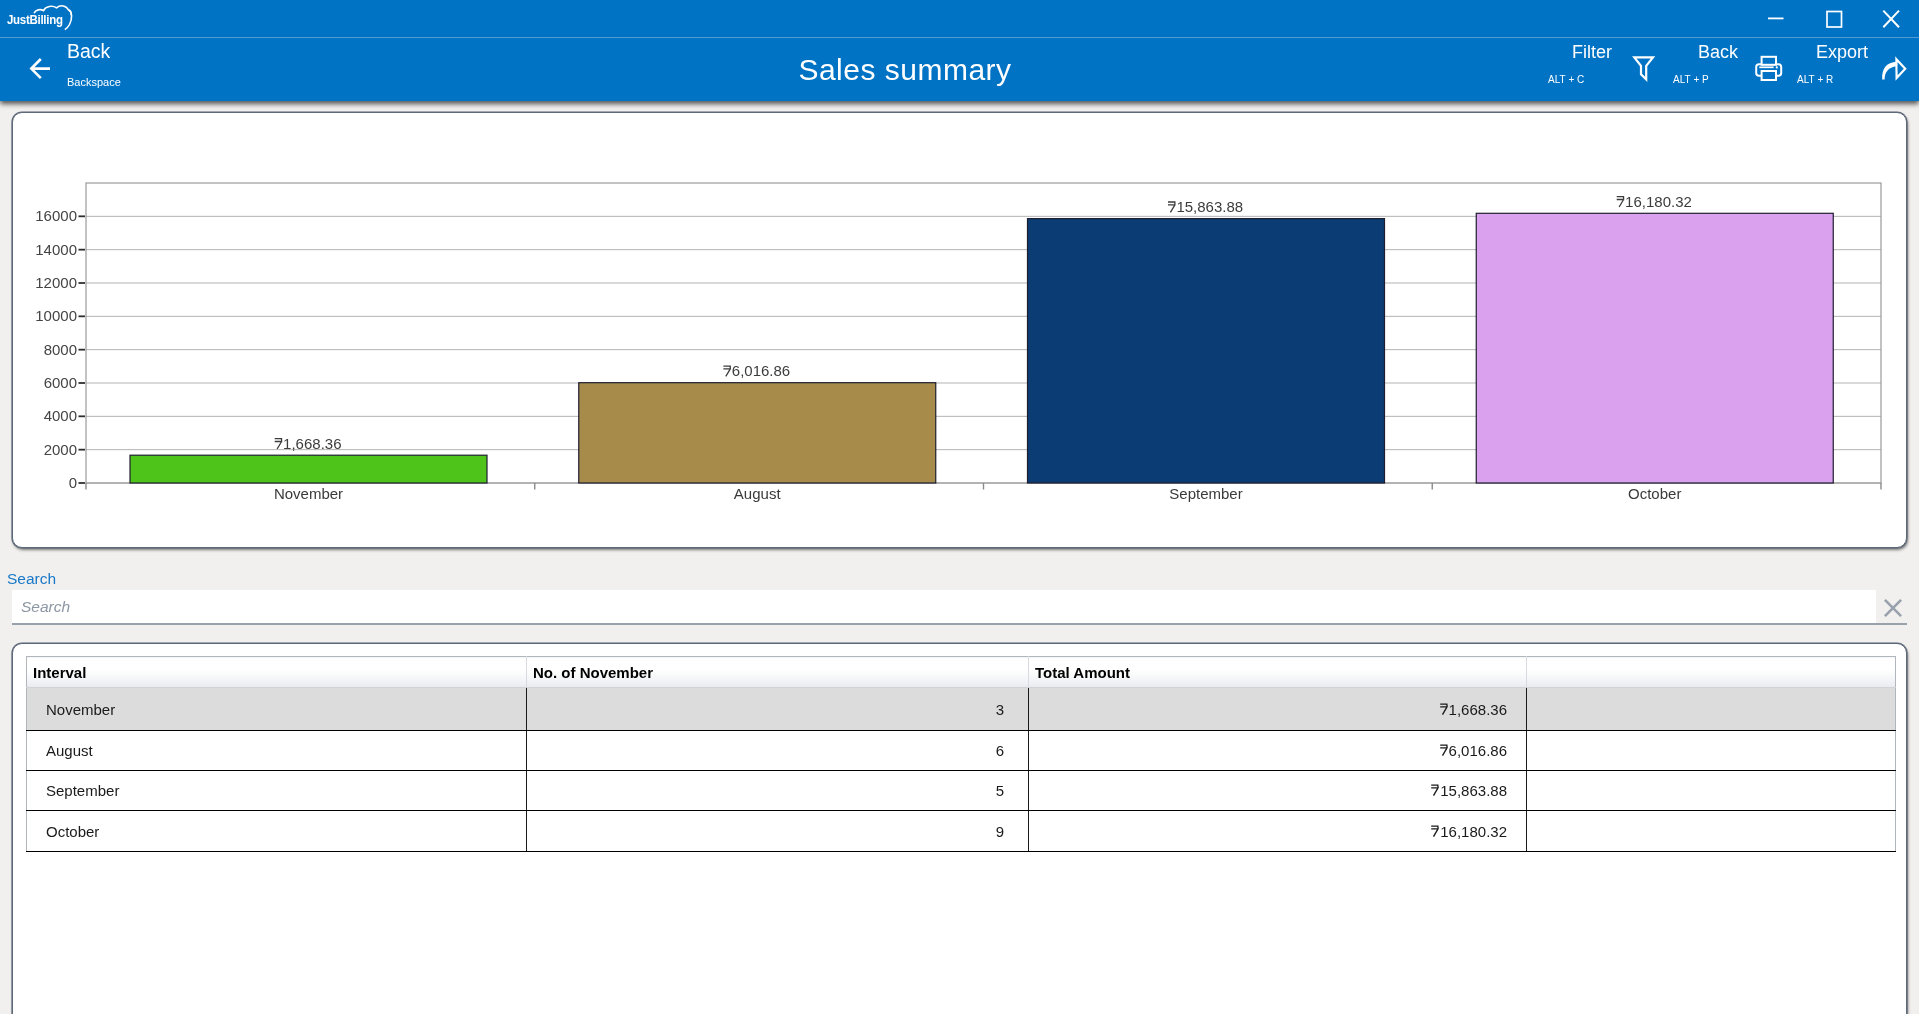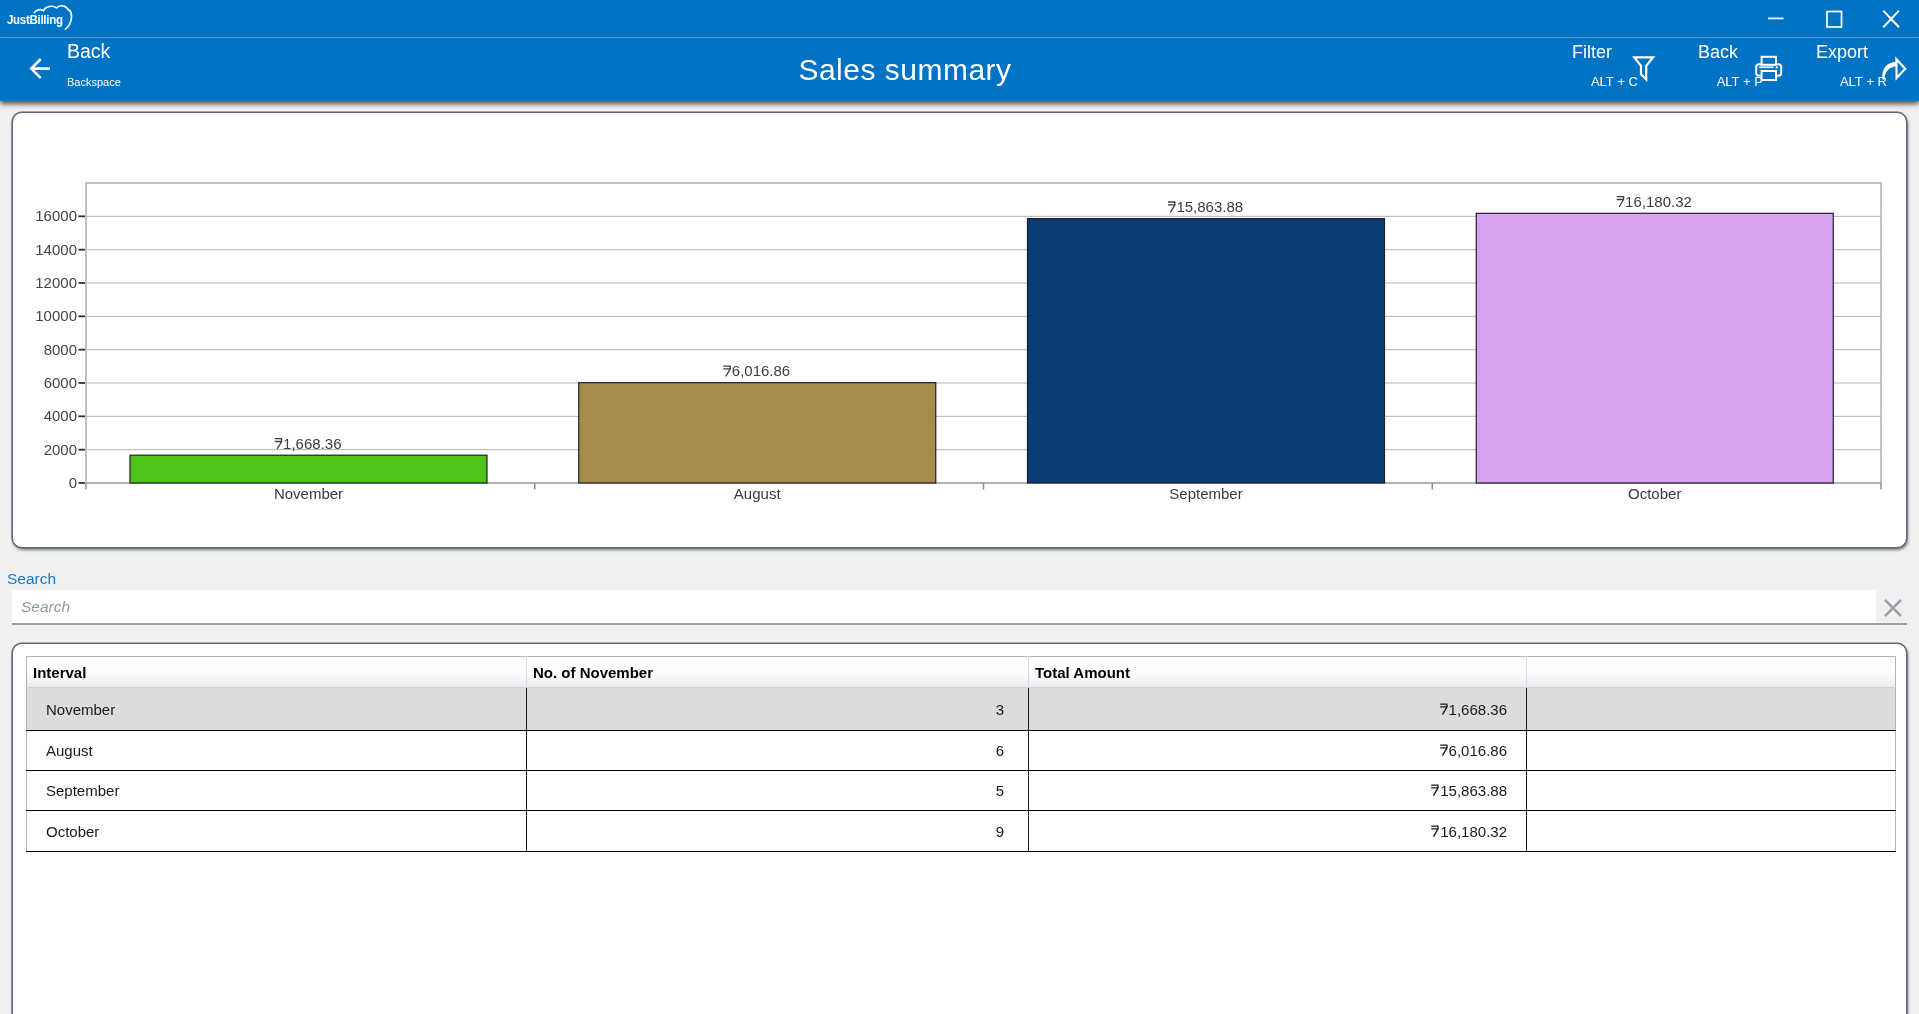--- a/index.html
+++ b/index.html
@@ -10,21 +10,21 @@
   #titlebar { position:absolute; left:0; top:0; width:1919px; height:38px; background:#0173c5; }
   #cmdbar { position:absolute; left:0; top:38px; width:1919px; height:63px; background:#0173c5;
     box-shadow:0 3px 5px rgba(0,0,0,0.65); }
   #tbsep { position:absolute; left:0; top:37px; width:1919px; height:1px; background:#4d9ed8; }
   
   #backlbl { position:absolute; left:67px; top:40px; color:#fff; font-size:19.5px; }
   #backkey { position:absolute; left:67px; top:76px; color:#fff; font-size:11px; }
   #title { position:absolute; left:705px; top:53px; width:400px; text-align:center;
     color:#fff; font-size:30px; letter-spacing:0.5px; }
   .actlbl  { position:absolute; color:#fff; font-size:18px; text-align:center; width:90px; }
-  .actkey  { position:absolute; color:#fff; font-size:13px; text-align:right; width:90px; }
+  .actkey  { position:absolute; color:#fff; font-size:10px; text-align:left; width:90px; }
   
   .card { position:absolute; background:#fff; border:1px solid #5d6878; border-radius:10px;
     box-shadow:0 0 0 0.6px #5d6878, 1px 2px 3px rgba(0,0,0,0.5); }
   #chartcard { left:12px; top:112px; width:1895px; height:436px; }
   #tablecard { left:12px; top:643px; width:1895px; height:412px; }
   
   #searchlbl { position:absolute; left:7px; top:570px; color:#1878c8; font-size:15.5px; }
   #searchbox { position:absolute; left:12px; top:590px; width:1895px; height:35px;
     background:#f1f0ef; border-bottom:2px solid #99a1ab; }
   #searchinner { position:absolute; left:0; top:0; width:1864px; height:33px; background:#fff; }

